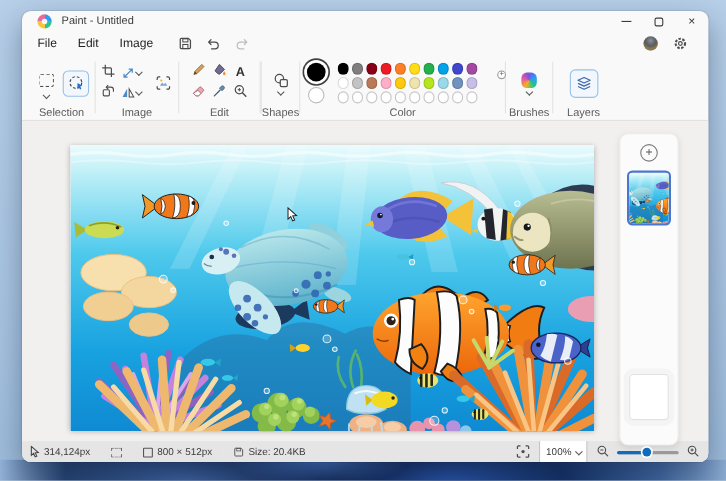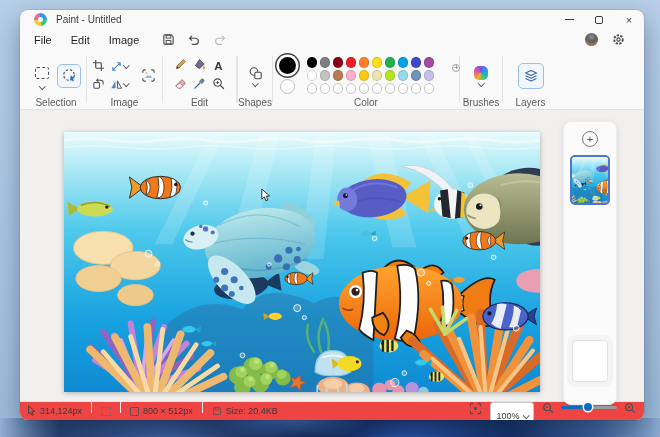--- a/index.html
+++ b/index.html
@@ -106,22 +106,22 @@
       border:1px solid #7a7a7a;background:#fbfbfb;color:#555;font-size:11px;line-height:13px;text-align:center;padding:0;}
   .layerthumb{position:absolute;left:50%;top:33px;transform:translateX(-50%);width:40px;height:50px;
       border:2px solid #4a76d0;border-radius:5px;overflow:hidden;
       background-image:linear-gradient(45deg,#ddd 25%,transparent 25%,transparent 75%,#ddd 75%),
                        linear-gradient(45deg,#ddd 25%,#fff 25%,#fff 75%,#ddd 75%);
       background-size:8px 8px;background-position:0 0,4px 4px;}
   .bglayer{position:absolute;left:50%;top:218px;transform:translateX(-50%);width:36px;height:42px;background:#fff;
       border:1px solid #e2e2e2;border-radius:4px;box-shadow:0 0 0 5px #f4f4f4;}
 
   
-  .statusbar{height:19px;flex:0 0 auto;background:#ef4444;border-top:1px solid #e5e5e5;
-      display:flex;font-size:9px;color:#3a3a3a;padding:0 8px 0 7px;}
+  .statusbar{height:19px;flex:0 0 auto;background:#e5e5e5;border-top:1px solid #e5e5e5;
+      display:flex;align-items:center;font-size:9px;color:#3a3a3a;padding:0 8px 0 7px;}
   .sseg{display:flex;align-items:center;gap:4px;margin-right:9px;}
   .sdiv{width:1px;height:11px;background:#e6e6e6;margin-right:9px;}
   .dash-sq{width:10px;height:9px;border:1px dashed #6a6a6a;border-radius:1px;}
   .solid-sq{width:9px;height:9px;border:1.1px solid #555;border-radius:1px;}
   .zoombox{display:flex;align-items:center;gap:4px;border:1px solid #c6c6c6;border-radius:3px;
       background:#fff;padding:1px 5px;height:28px;margin:0 8px;}
   .slider{position:relative;width:56px;height:10px;margin:0 7px;}
   .slider .track{position:absolute;left:0;top:4px;width:100%;height:2.5px;border-radius:2px;background:#9a9a9a;}
   .slider .fill{position:absolute;left:0;top:4px;width:48%;height:2.5px;border-radius:2px;background:#0f6cbd;}
   .slider .thumb{position:absolute;left:calc(48% - 4px);top:1px;width:8px;height:8px;border-radius:50%;

